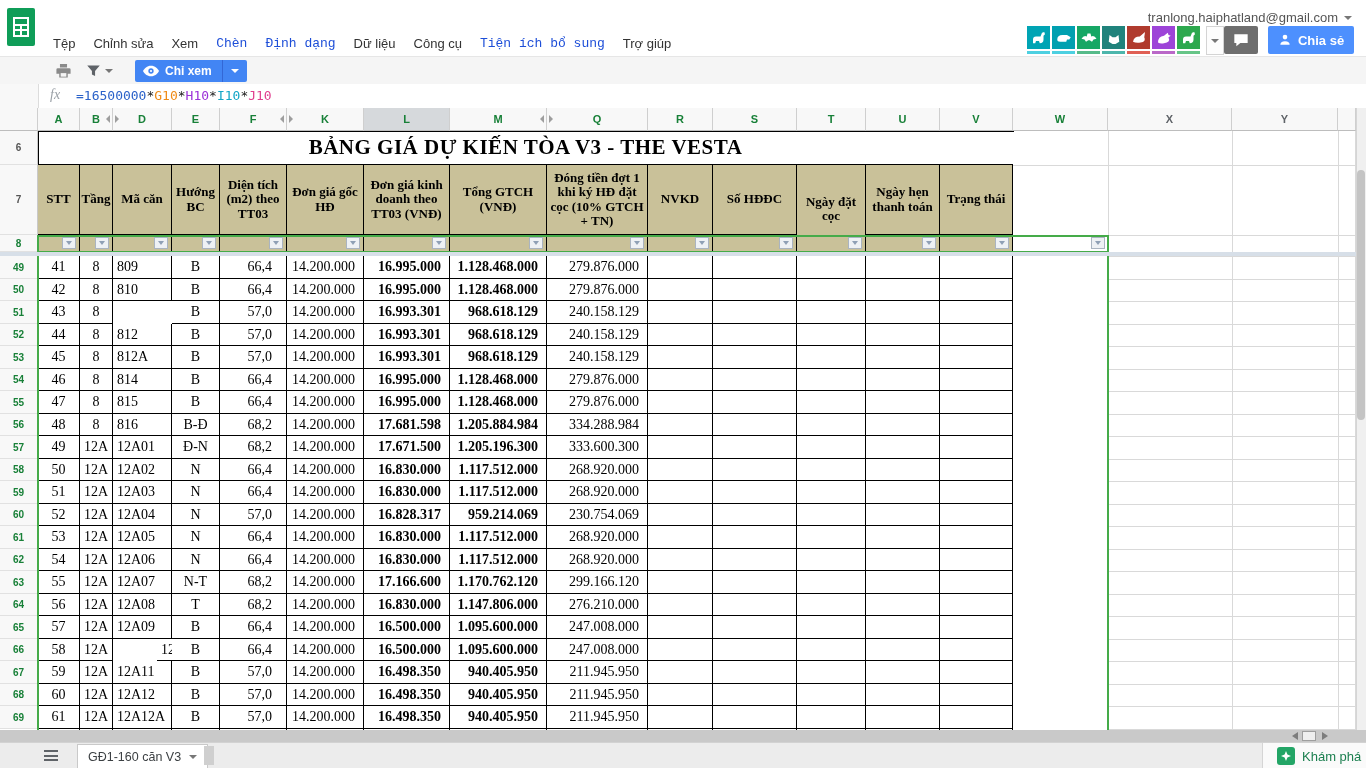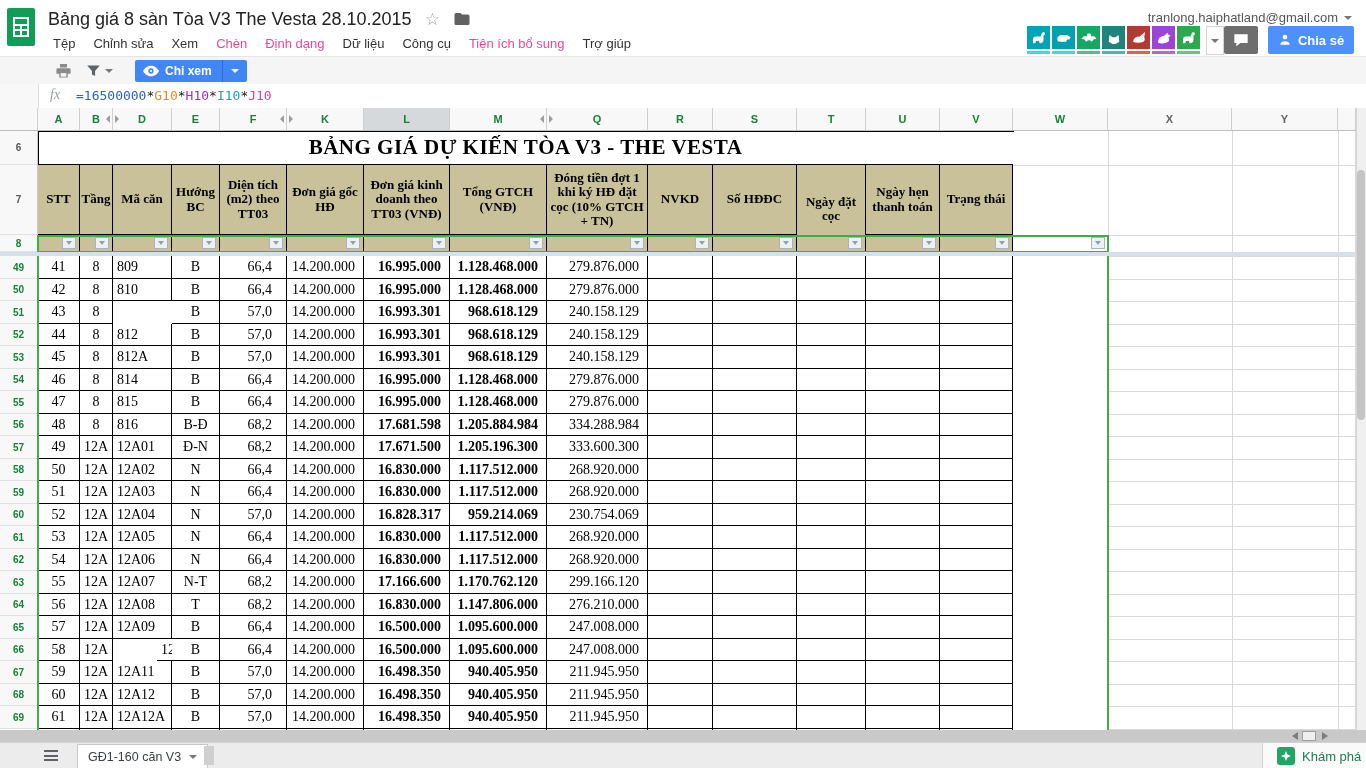--- a/index.html
+++ b/index.html
@@ -7,21 +7,21 @@
        font-family:"Liberation Sans","DejaVu Sans",sans-serif;}
   
   #titlebar{position:absolute;left:0;top:0;width:1366px;height:56px;background:#fff;}
   #logo{position:absolute;left:7px;top:8px;width:28px;height:38px;background:#0f9d58;border-radius:2px;
         display:flex;align-items:center;justify-content:center;}
   #title-line{position:absolute;left:48px;top:7px;height:24px;display:flex;align-items:center;gap:13px;}
   #doc-title{font-size:18px;color:#222;white-space:nowrap;}
   .star{font-size:17px;color:#9e9e9e;line-height:1;}
   #menu-row{position:absolute;left:44px;top:33px;height:22px;display:flex;}
   .menu-item{font-size:13px;color:#333;padding:3px 9px;cursor:pointer;}
-  .menu-item.disabled{color:#ec4899;}
+  .menu-item.disabled{color:#1d4ed8;font-family:Liberation Mono, monospace;}
   #account{position:absolute;right:14px;top:10px;font-size:13px;color:#555;display:flex;gap:6px;align-items:center;}
   .caret-down{width:0;height:0;border-left:4px solid transparent;border-right:4px solid transparent;border-top:4px solid #777;}
   #collab{position:absolute;left:1027px;top:26px;display:flex;gap:2px;align-items:flex-start;}
   .avatar{width:23px;display:flex;flex-direction:column;}
   .avatar .sq{width:23px;height:23px;display:flex;align-items:center;justify-content:center;}
   .avatar .bar{height:3px;margin-top:2px;}
   #collab-caret{width:16px;height:27px;background:#fdfdfd;border:1px solid #d4d4d4;margin-left:4px;
                 display:flex;align-items:center;justify-content:center;}
   #comment-btn{position:absolute;left:1224px;top:26px;width:34px;height:28px;background:#6e6e6e;border-radius:2px;
                display:flex;align-items:center;justify-content:center;}
@@ -105,29 +105,20 @@
 <div id="app">
 
   <div id="titlebar">
     <div id="logo">
       <svg width="18" height="24" viewBox="0 0 18 24">
           <rect x="2" y="3" width="14" height="18" fill="none" stroke="#fff" stroke-width="2"></rect>
           <line x1="2" y1="10" x2="16" y2="10" stroke="#fff" stroke-width="2"></line>
           <line x1="2" y1="15" x2="16" y2="15" stroke="#fff" stroke-width="2"></line>
           <line x1="9" y1="10" x2="9" y2="21" stroke="#fff" stroke-width="2"></line>
         </svg>
-    </div>
-    <div id="title-line">
-      <span id="doc-title">Bảng giá 8 sàn Tòa V3 The Vesta 28.10.2015</span>
-      <span class="star">☆</span>
-      <span>
-          <svg width="18" height="16" viewBox="0 0 24 20">
-            <path d="M2 4 q0-2 2-2 h6 l2 2 h8 q2 0 2 2 v10 q0 2-2 2 H4 q-2 0-2-2 z" fill="#616161"></path>
-          </svg>
-        </span>
     </div>
     <div id="menu-row">
         <div class="menu-item">Tệp</div>
         <div class="menu-item">Chỉnh sửa</div>
         <div class="menu-item">Xem</div>
         <div class="menu-item disabled">Chèn</div>
         <div class="menu-item disabled">Định dạng</div>
         <div class="menu-item">Dữ liệu</div>
         <div class="menu-item">Công cụ</div>
         <div class="menu-item disabled">Tiện ích bổ sung</div>

